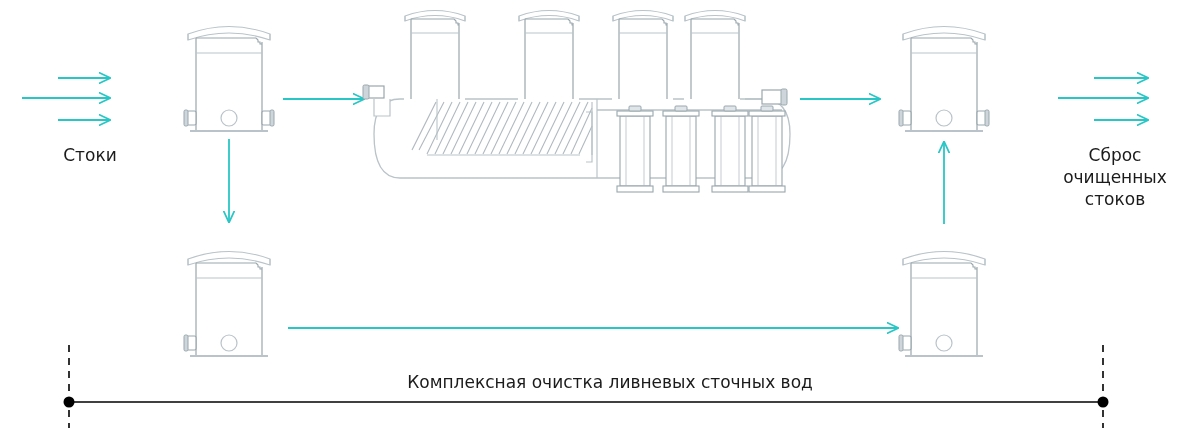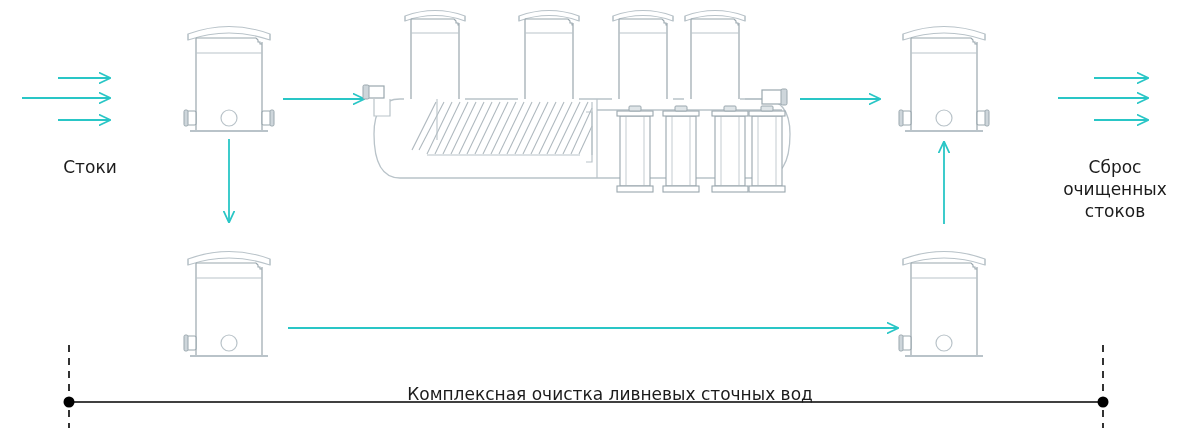--- a/index.html
+++ b/index.html
@@ -23,21 +23,20 @@
     top: 0;
     width: 1200px;
     height: 442px;
   }
   .lbl {
     position: absolute;
     color: #1b1b1b;
     font-size: 17px;
     line-height: 22px;
     white-space: pre-line;
-    margin-top: 12px;
   }
   #label-inflow {
     left: 20px;
     top: 144px;
     width: 140px;
     text-align: center;
   }
   #label-outflow {
     left: 1040px;
     top: 144px;

